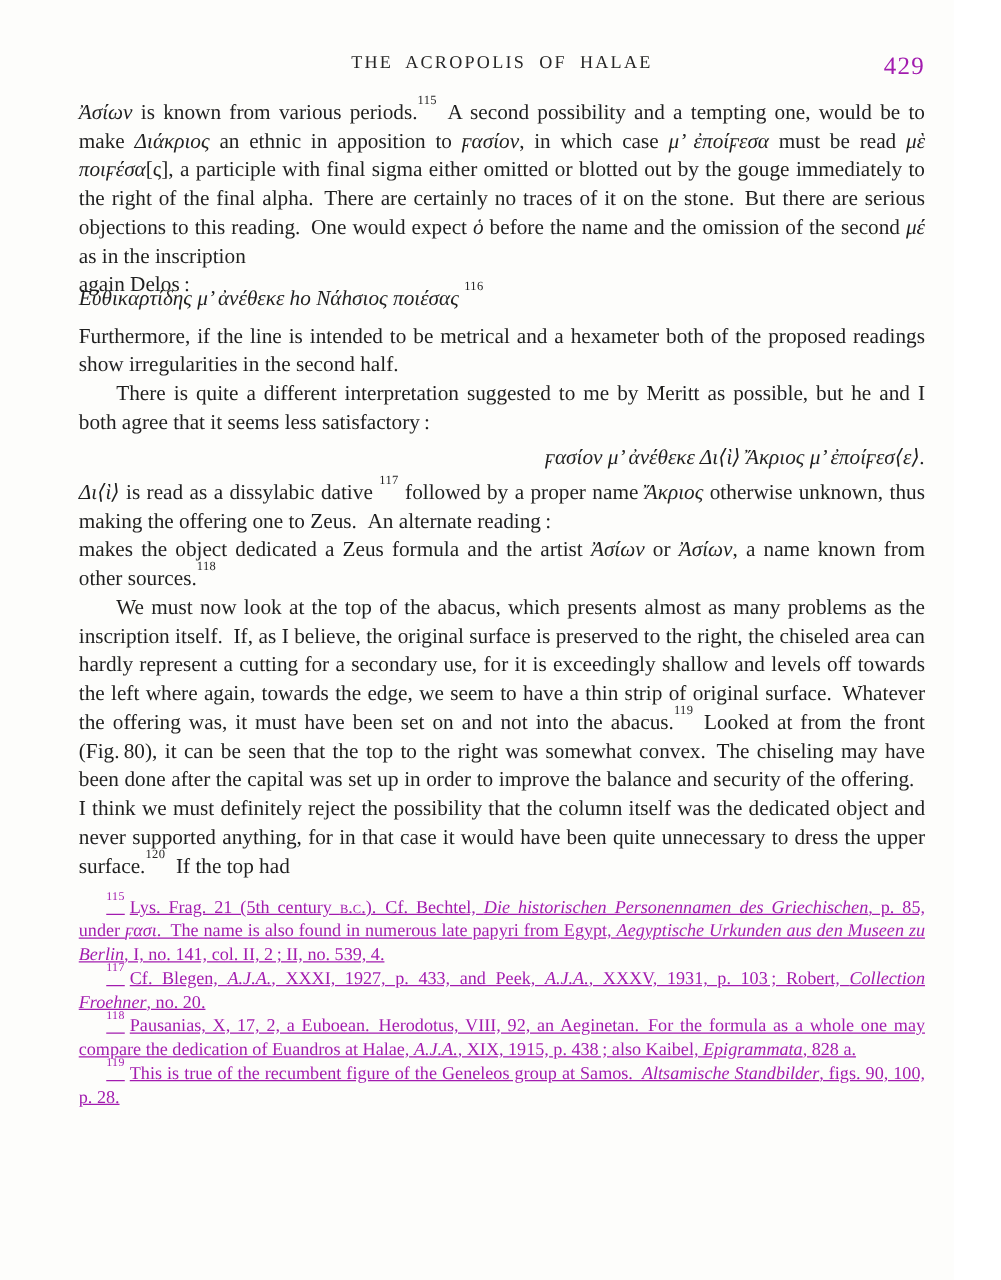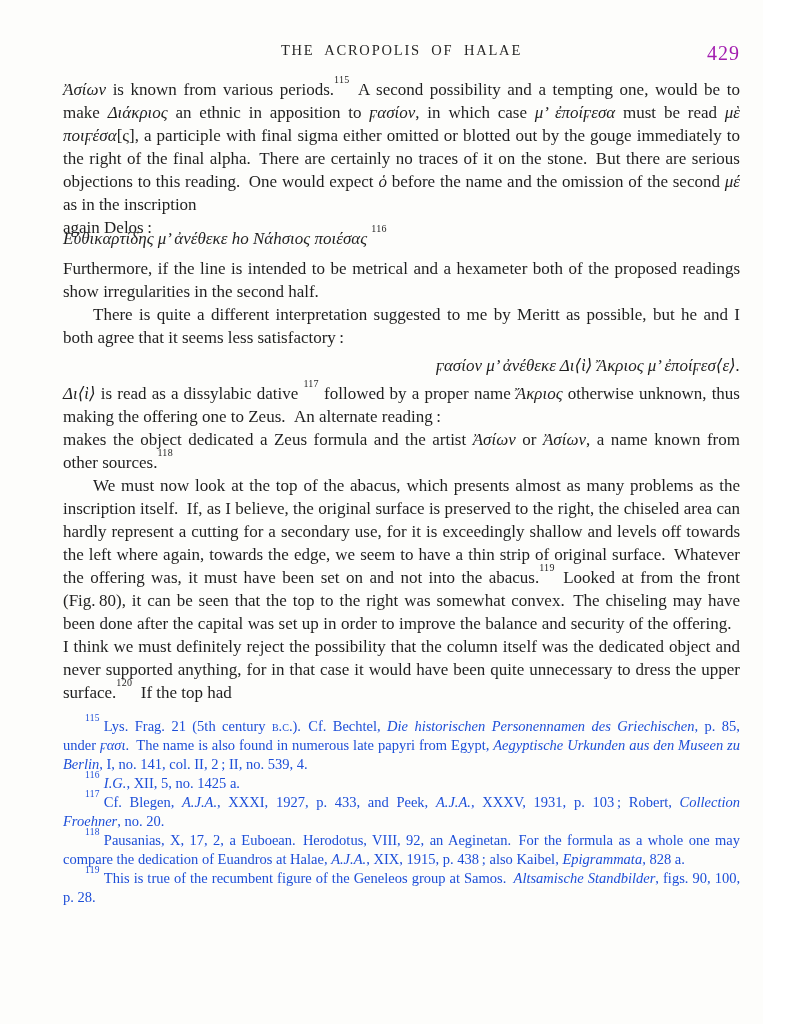--- a/index.html
+++ b/index.html
@@ -74,21 +74,22 @@
     left: 0;
     right: 0;
     top: 11px;
     text-align: left;
   }
   .footnotes {
     margin-top: 13px;
     font-size: 14.5px;
     line-height: 19px;
     text-align: justify;
-    color: #1d4ed8;
+    color: #a21caf;
+    text-decoration: underline;
   }
   .fn { text-indent: 22px; margin: 0; }
   .fn .fnm {
     font-size: 9.5px;
     top: -4px;
     margin-right: 4px;
   }
 </style>
 </head>
 <body>
@@ -116,20 +117,19 @@
 
       <p class="par"><span class="gk">Δι⟨ὶ⟩</span><span> is read as a dissylabic dative </span><sup>117</sup><span> followed by a proper name </span><span class="gk">Ἄκριος</span><span> otherwise unknown, thus making the offering one to Zeus. An alternate reading :</span></p>
 
 
       <p class="par"><span>makes the object dedicated a Zeus formula and the artist </span><span class="gk">Ἀσίων</span><span> or </span><span class="gk">Ἀσίων</span><span>, a name known from other sources.</span><sup>118</sup></p>
       <p class="par indent"><span>We must now look at the top of the abacus, which presents almost as many problems as the inscription itself. If, as I believe, the original surface is preserved to the right, the chiseled area can hardly represent a cutting for a secondary use, for it is exceedingly shallow and levels off towards the left where again, towards the edge, we seem to have a thin strip of original surface. Whatever the offering was, it must have been set on and not into the abacus.</span><sup>119</sup><span> Looked at from the front (Fig. 80), it can be seen that the top to the right was somewhat convex. The chiseling may have been done after the capital was set up in order to improve the balance and security of the offering. I think we must definitely reject the possibility that the column itself was the dedicated object and never supported anything, for in that case it would have been quite unnecessary to dress the upper surface.</span><sup>120</sup><span> If the top had</span></p>
     </div>
 
     <div class="footnotes">
       <p class="fn"><sup class="fnm">115</sup><span><span>Lys. Frag. 21 (5th century </span><span class="sc">b.c.</span><span>). Cf. Bechtel, </span><span class="it">Die historischen Personennamen des Griechischen</span><span>, p. 85, under </span><span class="gk">ϝασι</span><span>. The name is also found in numerous late papyri from Egypt, </span><span class="it">Aegyptische Urkunden aus den Museen zu Berlin</span><span>, I, no. 141, col. II, 2 ; II, no. 539, 4.</span></span></p>
-      <p class="fn"><sup class="fnm">116</sup><span><span class="it">I.G.</span><span>, XII, 5, no. 1425 a.</span></span></p>
       <p class="fn"><sup class="fnm">117</sup><span><span>Cf. Blegen, </span><span class="it">A.J.A.</span><span>, XXXI, 1927, p. 433, and Peek, </span><span class="it">A.J.A.</span><span>, XXXV, 1931, p. 103 ; Robert, </span><span class="it">Collection Froehner</span><span>, no. 20.</span></span></p>
       <p class="fn"><sup class="fnm">118</sup><span><span>Pausanias, X, 17, 2, a Euboean. Herodotus, VIII, 92, an Aeginetan. For the formula as a whole one may compare the dedication of Euandros at Halae, </span><span class="it">A.J.A.</span><span>, XIX, 1915, p. 438 ; also Kaibel, </span><span class="it">Epigrammata</span><span>, 828 a.</span></span></p>
       <p class="fn"><sup class="fnm">119</sup><span><span>This is true of the recumbent figure of the Geneleos group at Samos. </span><span class="it">Altsamische Standbilder</span><span>, figs. 90, 100, p. 28.</span></span></p>
     </div>
 
   </div>
 </div>
 
 </body></html>

